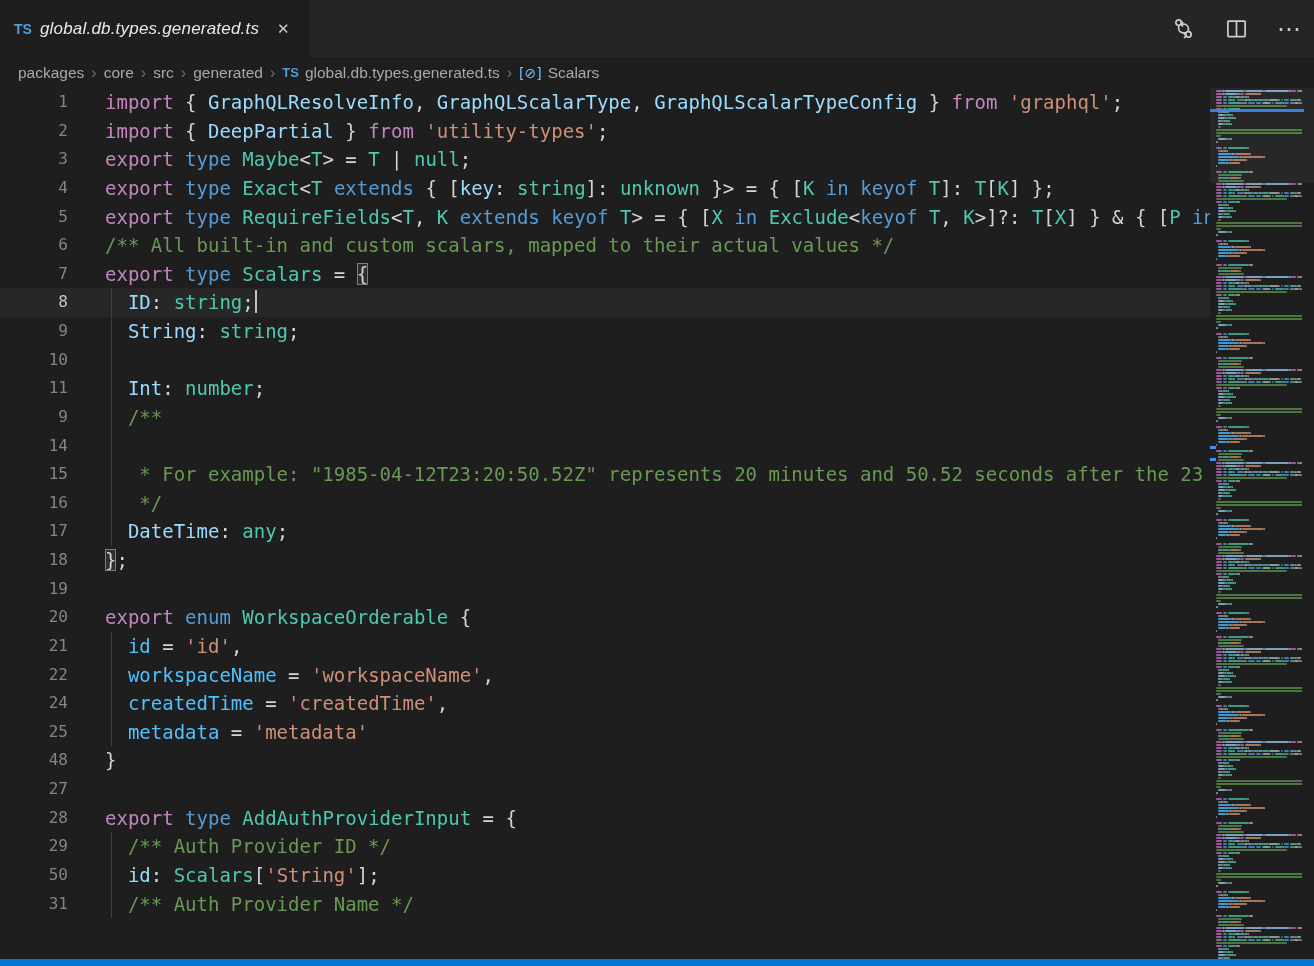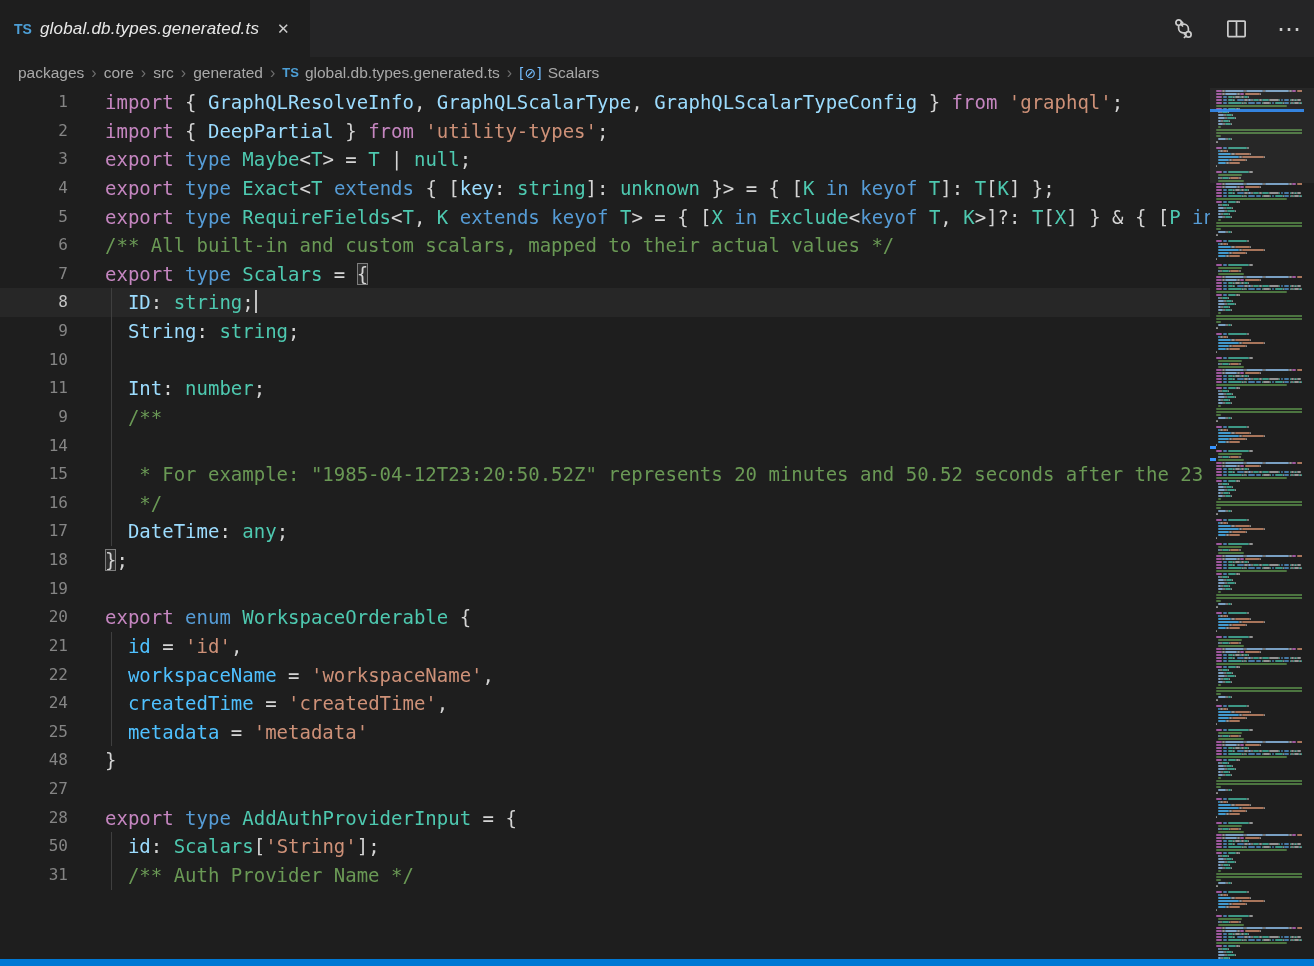--- a/index.html
+++ b/index.html
@@ -144,20 +144,21 @@
       <div class="row"><span class="ln">18</span><span class="code"><span class="p m">}</span><span class="p">;</span></span></div>
       <div class="row"><span class="ln">19</span><span class="code"></span></div>
       <div class="row"><span class="ln">20</span><span class="code"><span class="k">export</span><span class="p"> </span><span class="s">enum</span><span class="p"> </span><span class="t">WorkspaceOrderable</span><span class="p"> {</span></span></div>
       <div class="row"><i class="guide"></i><span class="ln">21</span><span class="code"><span class="p">  </span><span class="e">id</span><span class="p"> = </span><span class="r">'id'</span><span class="p">,</span></span></div>
       <div class="row"><i class="guide"></i><span class="ln">22</span><span class="code"><span class="p">  </span><span class="e">workspaceName</span><span class="p"> = </span><span class="r">'workspaceName'</span><span class="p">,</span></span></div>
       <div class="row"><i class="guide"></i><span class="ln">24</span><span class="code"><span class="p">  </span><span class="e">createdTime</span><span class="p"> = </span><span class="r">'createdTime'</span><span class="p">,</span></span></div>
       <div class="row"><i class="guide"></i><span class="ln">25</span><span class="code"><span class="p">  </span><span class="e">metadata</span><span class="p"> = </span><span class="r">'metadata'</span></span></div>
       <div class="row"><span class="ln">48</span><span class="code"><span class="p">}</span></span></div>
       <div class="row"><span class="ln">27</span><span class="code"></span></div>
       <div class="row"><span class="ln">28</span><span class="code"><span class="k">export</span><span class="p"> </span><span class="s">type</span><span class="p"> </span><span class="t">AddAuthProviderInput</span><span class="p"> = {</span></span></div>
+      <div class="row"><i class="guide"></i><span class="ln">29</span><span class="code"><span class="p">  </span><span class="c">/** Auth Provider ID */</span></span></div>
       <div class="row"><i class="guide"></i><span class="ln">50</span><span class="code"><span class="p">  </span><span class="v">id</span><span class="p">: </span><span class="t">Scalars</span><span class="p">[</span><span class="r">'String'</span><span class="p">];</span></span></div>
       <div class="row"><i class="guide"></i><span class="ln">31</span><span class="code"><span class="p">  </span><span class="c">/** Auth Provider Name */</span></span></div>
     </div>
 
   <div class="minimap">
     <div class="mm-content">
         <div class="mrow"><i class="mtk" style="width: 6.18px; background: rgb(166, 92, 166);"></i><i class="mtk" style="width: 3.09px; background: rgb(154, 154, 154);"></i><i class="mtk" style="width: 18.54px; background: rgb(127, 168, 204);"></i><i class="mtk" style="width: 2.06px; background: rgb(154, 154, 154);"></i><i class="mtk" style="width: 17.51px; background: rgb(127, 168, 204);"></i><i class="mtk" style="width: 2.06px; background: rgb(154, 154, 154);"></i><i class="mtk" style="width: 23.69px; background: rgb(127, 168, 204);"></i><i class="mtk" style="width: 3.09px; background: rgb(154, 154, 154);"></i><i class="mtk" style="width: 4.12px; background: rgb(166, 92, 166);"></i><i class="mtk" style="width: 1.03px;"></i><i class="mtk" style="width: 9.27px; background: rgb(176, 122, 95);"></i></div>
         <div class="mrow"><i class="mtk" style="width: 6.18px; background: rgb(166, 92, 166);"></i><i class="mtk" style="width: 3.09px; background: rgb(154, 154, 154);"></i><i class="mtk" style="width: 11.33px; background: rgb(127, 168, 204);"></i><i class="mtk" style="width: 3.09px; background: rgb(154, 154, 154);"></i><i class="mtk" style="width: 4.12px; background: rgb(166, 92, 166);"></i><i class="mtk" style="width: 1.03px;"></i><i class="mtk" style="width: 15.45px; background: rgb(176, 122, 95);"></i><i class="mtk" style="width: 1.03px; background: rgb(154, 154, 154);"></i></div>
         <div class="mrow"><i class="mtk" style="width: 6.18px; background: rgb(166, 92, 166);"></i><i class="mtk" style="width: 1.03px;"></i><i class="mtk" style="width: 4.12px; background: rgb(74, 127, 174);"></i><i class="mtk" style="width: 1.03px;"></i><i class="mtk" style="width: 5.15px; background: rgb(63, 159, 140);"></i><i class="mtk" style="width: 1.03px; background: rgb(154, 154, 154);"></i><i class="mtk" style="width: 1.03px; background: rgb(63, 159, 140);"></i><i class="mtk" style="width: 4.12px; background: rgb(154, 154, 154);"></i><i class="mtk" style="width: 1.03px; background: rgb(63, 159, 140);"></i><i class="mtk" style="width: 3.09px; background: rgb(154, 154, 154);"></i><i class="mtk" style="width: 4.12px; background: rgb(63, 159, 140);"></i><i class="mtk" style="width: 1.03px; background: rgb(154, 154, 154);"></i></div>
         <div class="mrow"><i class="mtk" style="width: 6.18px; background: rgb(166, 92, 166);"></i><i class="mtk" style="width: 1.03px;"></i><i class="mtk" style="width: 4.12px; background: rgb(74, 127, 174);"></i><i class="mtk" style="width: 1.03px;"></i><i class="mtk" style="width: 5.15px; background: rgb(63, 159, 140);"></i><i class="mtk" style="width: 1.03px; background: rgb(154, 154, 154);"></i><i class="mtk" style="width: 1.03px; background: rgb(63, 159, 140);"></i><i class="mtk" style="width: 1.03px;"></i><i class="mtk" style="width: 7.21px; background: rgb(74, 127, 174);"></i><i class="mtk" style="width: 4.12px; background: rgb(154, 154, 154);"></i><i class="mtk" style="width: 3.09px; background: rgb(127, 168, 204);"></i><i class="mtk" style="width: 2.06px; background: rgb(154, 154, 154);"></i><i class="mtk" style="width: 6.18px; background: rgb(63, 159, 140);"></i><i class="mtk" style="width: 3.09px; background: rgb(154, 154, 154);"></i><i class="mtk" style="width: 7.21px; background: rgb(63, 159, 140);"></i><i class="mtk" style="width: 9.27px; background: rgb(154, 154, 154);"></i><i class="mtk" style="width: 1.03px; background: rgb(63, 159, 140);"></i><i class="mtk" style="width: 1.03px;"></i><i class="mtk" style="width: 2.06px; background: rgb(74, 127, 174);"></i><i class="mtk" style="width: 1.03px;"></i><i class="mtk" style="width: 5.15px; background: rgb(74, 127, 174);"></i><i class="mtk" style="width: 1.03px;"></i><i class="mtk" style="width: 1.03px; background: rgb(63, 159, 140);"></i><i class="mtk" style="width: 3.09px; background: rgb(154, 154, 154);"></i><i class="mtk" style="width: 1.03px; background: rgb(63, 159, 140);"></i><i class="mtk" style="width: 1.03px; background: rgb(154, 154, 154);"></i><i class="mtk" style="width: 1.03px; background: rgb(63, 159, 140);"></i><i class="mtk" style="width: 4.12px; background: rgb(154, 154, 154);"></i></div>

